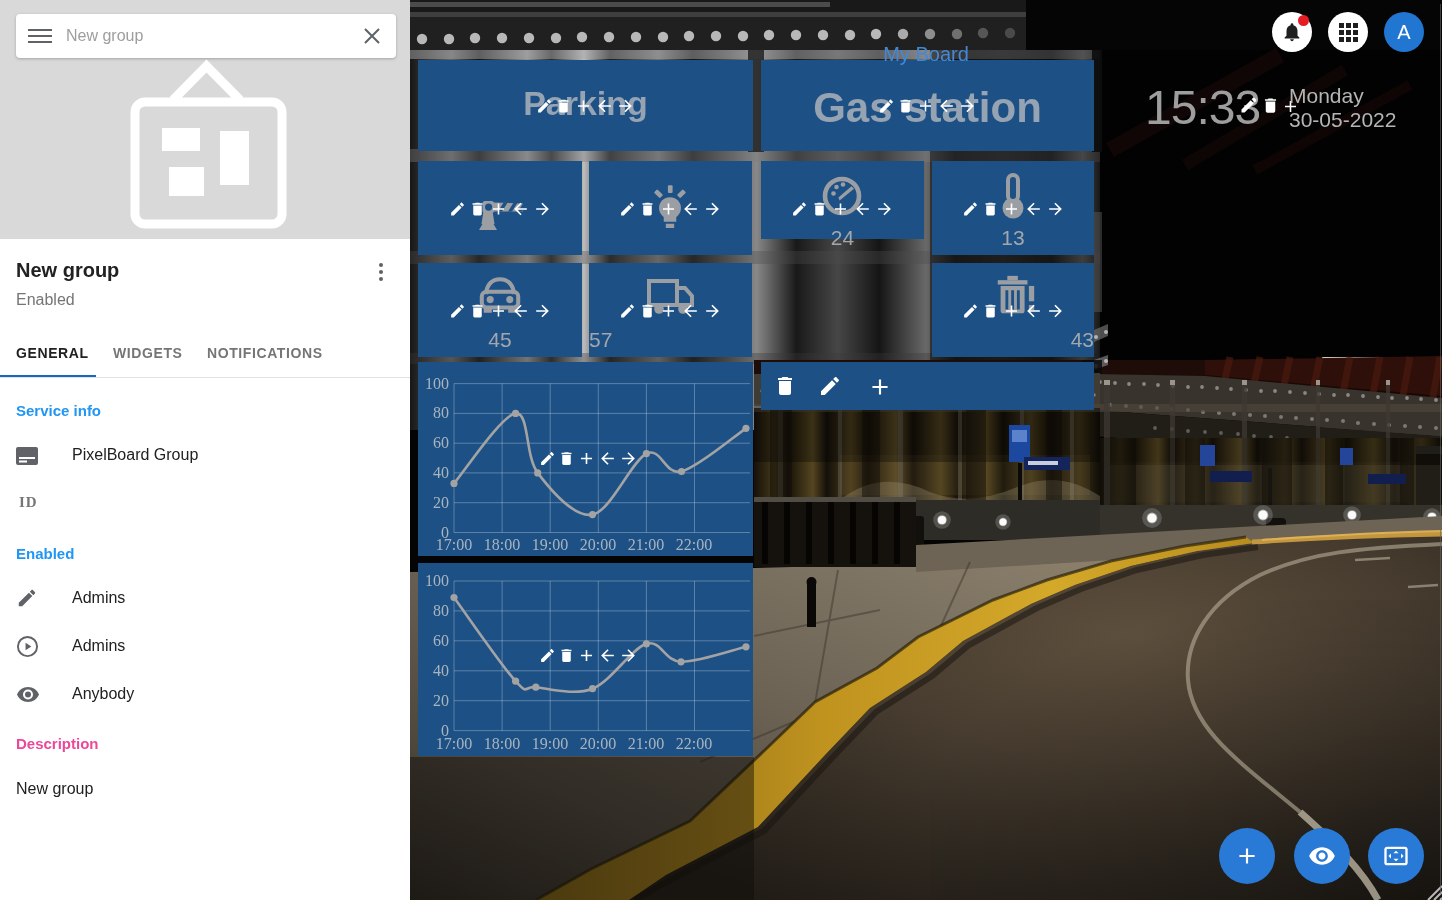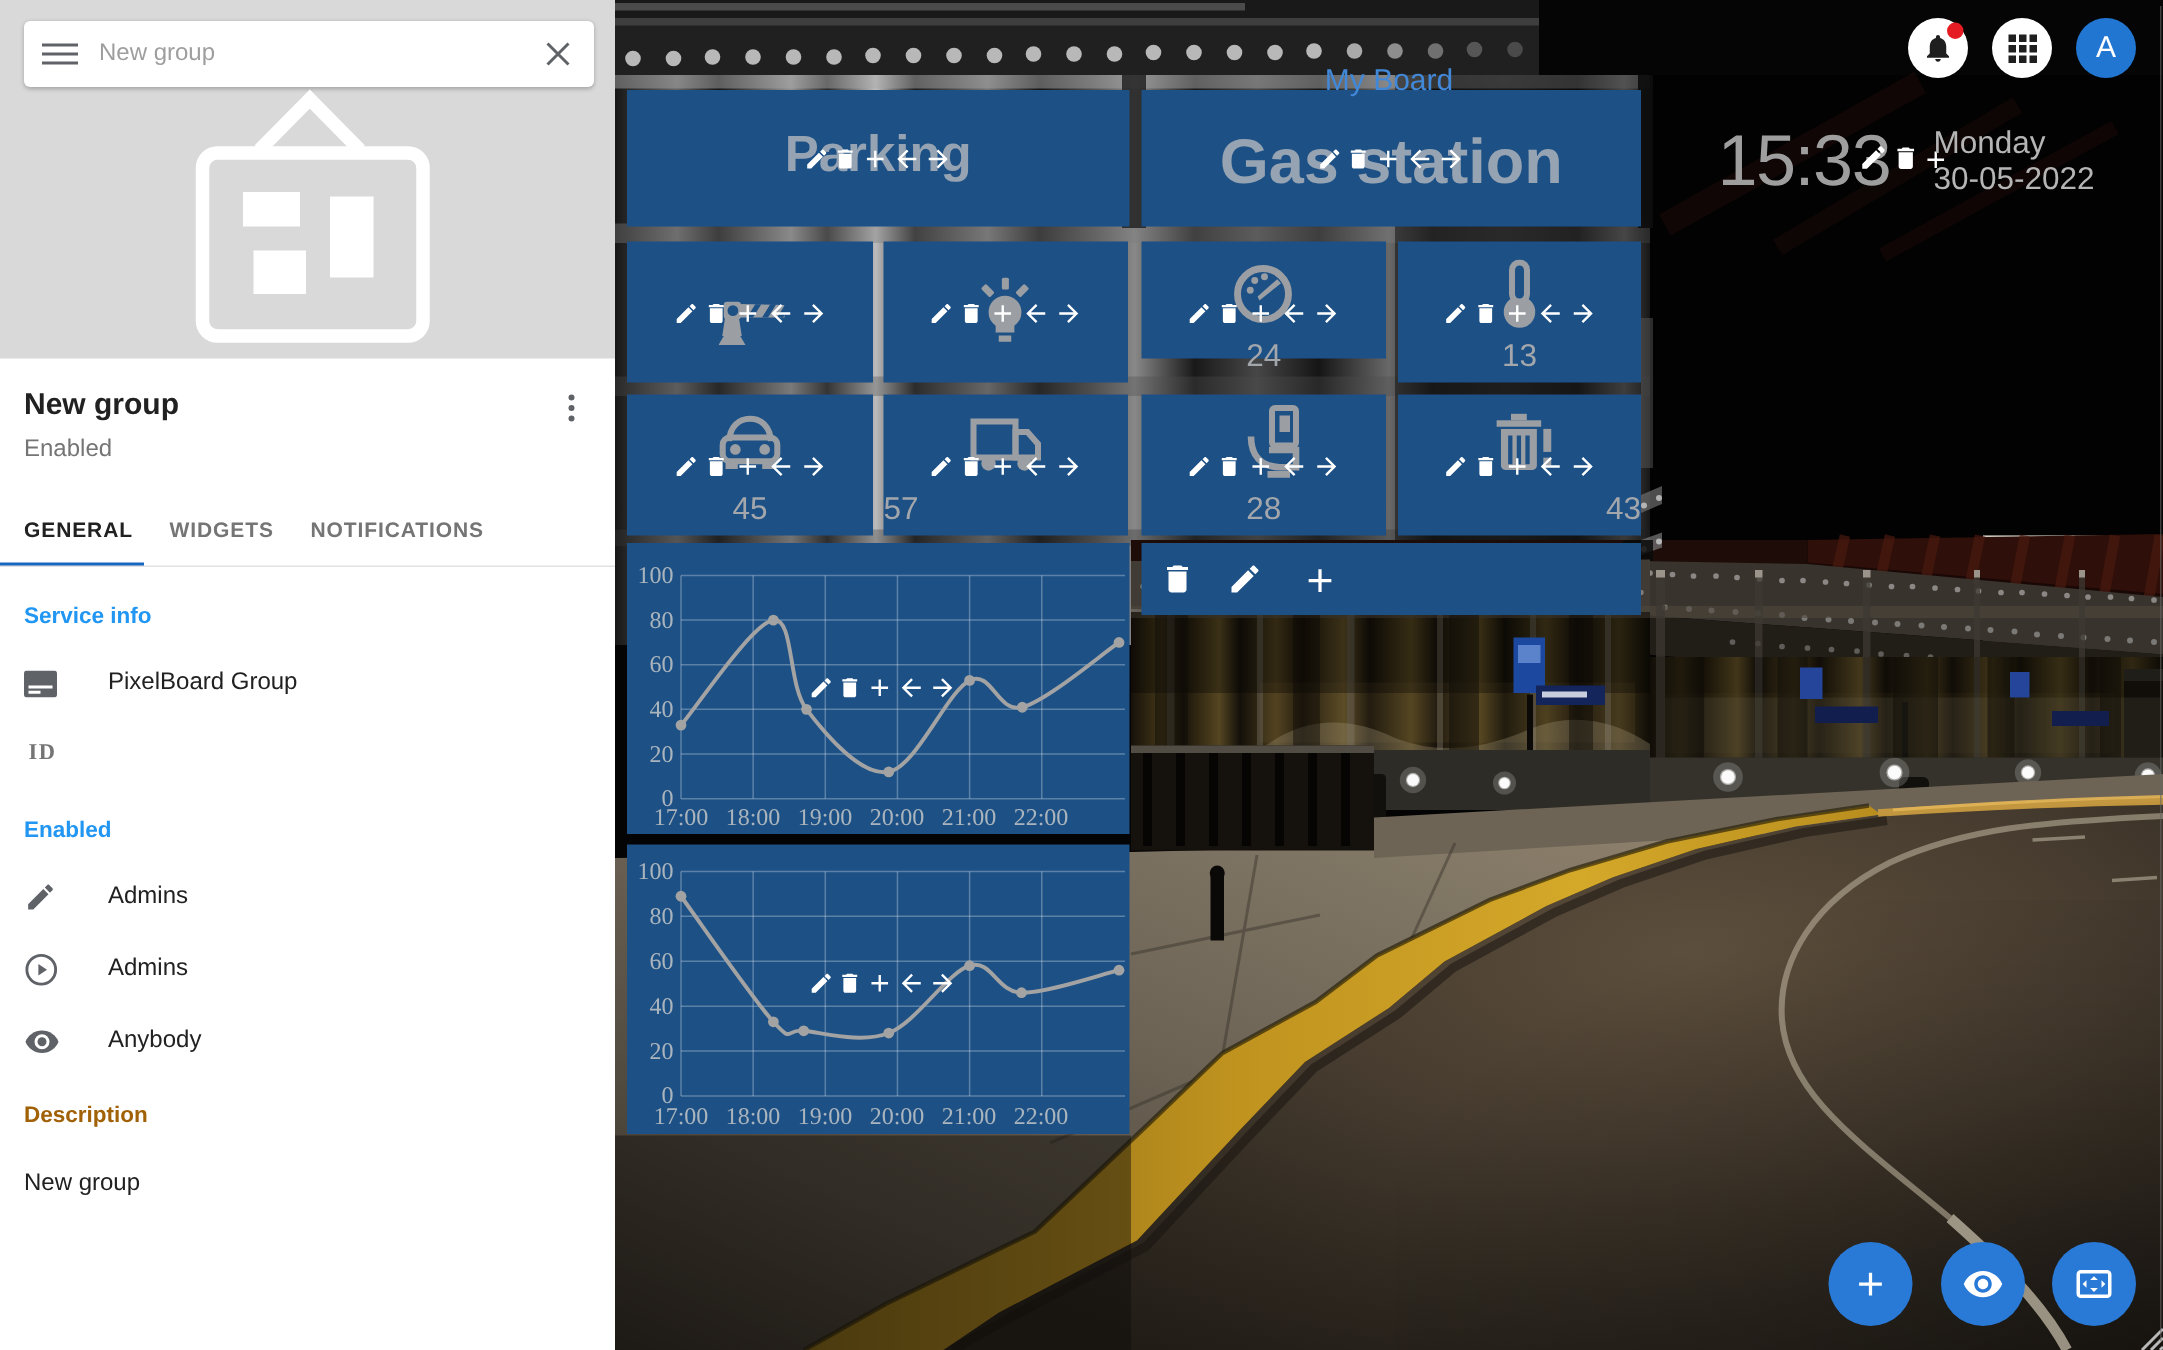--- a/index.html
+++ b/index.html
@@ -556,46 +556,20 @@
           <path fill="#fff" d="M19 13h-6v6h-2v-6H5v-2h6V5h2v6h6v2z"></path>
         </svg>
         <svg width="19" height="19" viewBox="0 0 24 24">
           <path fill="#fff" d="M20 11H7.83l5.59-5.59L12 4l-8 8 8 8 1.41-1.41L7.83 13H20v-2z"></path>
         </svg>
         <svg width="19" height="19" viewBox="0 0 24 24">
           <path fill="#fff" d="M12 4l-1.41 1.41L16.17 11H4v2h12.17l-5.58 5.59L12 20l8-8z"></path>
         </svg>
       </div>
     </div>
-    <div class="tile" style="left:351px;top:263px;width:163px;height:94px;">
-      <svg width="48" height="50" viewBox="0 0 48 50" style="position:absolute;left:62px;top:7px;">
-        <rect x="25" y="2" width="16" height="25" rx="2" fill="none" stroke="#9b9fa4" stroke-width="4"></rect>
-        <rect x="30" y="7" width="7" height="11" fill="#9b9fa4"></rect>
-        <path d="M11 21 C11 34 18 41 30 41.5 L41 41.5 L41 30 L23 30" fill="none" stroke="#9b9fa4" stroke-width="4.4"></path>
-        <path d="M22 44 h15 v4.5 h-15 z" fill="#9b9fa4"></path>
-      </svg>
-      <div style="position:absolute;width:100%;top:65px;text-align:center;color:#a3a7ac;font-size:21px;">28</div>
-      <div class="ovl" style="position:absolute;width:100%;top:48px;transform:translateY(-50%);gap:3px;">
-        <svg width="17" height="17" viewBox="0 0 24 24">
-          <path fill="#fff" d="M3 17.25V21h3.75L17.81 9.94l-3.75-3.75L3 17.25zM20.71 7.04c.39-.39.39-1.02 0-1.41l-2.34-2.34c-.39-.39-1.02-.39-1.41 0l-1.83 1.83 3.75 3.75 1.83-1.83z"></path>
-        </svg>
-        <svg width="17" height="17" viewBox="0 0 24 24">
-          <path fill="#fff" d="M6 19c0 1.1.9 2 2 2h8c1.1 0 2-.9 2-2V7H6v12zM19 4h-3.5l-1-1h-5l-1 1H5v2h14V4z"></path>
-        </svg>
-        <svg width="19" height="19" viewBox="0 0 24 24">
-          <path fill="#fff" d="M19 13h-6v6h-2v-6H5v-2h6V5h2v6h6v2z"></path>
-        </svg>
-        <svg width="19" height="19" viewBox="0 0 24 24">
-          <path fill="#fff" d="M20 11H7.83l5.59-5.59L12 4l-8 8 8 8 1.41-1.41L7.83 13H20v-2z"></path>
-        </svg>
-        <svg width="19" height="19" viewBox="0 0 24 24">
-          <path fill="#fff" d="M12 4l-1.41 1.41L16.17 11H4v2h12.17l-5.58 5.59L12 20l8-8z"></path>
-        </svg>
-      </div>
-    </div>
     <div class="tile" style="left:522px;top:263px;width:162px;height:94px;">
       <svg width="46" height="46" viewBox="0 0 48 48" style="position:absolute;left:60px;top:10px;">
         <g fill="#9b9fa4">
           <path d="M9 13.5 h25 v25.5 a3 3 0 0 1-3 3 h-19 a3 3 0 0 1-3-3 z"></path>
           <rect x="6" y="7.5" width="31" height="4.5"></rect>
           <rect x="16" y="3" width="11" height="4.5"></rect>
           <rect x="38.5" y="13.5" width="5.5" height="16"></rect>
           <rect x="38.5" y="33.5" width="5.5" height="5.5"></rect>
           <g stroke="#1d5186" stroke-width="3">
             <path d="M15.5 18 V38 M21.5 18 V38 M27.5 18 V38"></path>
@@ -847,15 +821,15 @@
     <circle cx="12" cy="12" r="10" fill="none" stroke="#5f6368" stroke-width="2"></circle>
     <path d="M10 8 L16 12 L10 16 Z" fill="#5f6368"></path>
     </svg>
   <div class="abs" style="left:72px;top:637px;font-size:16px;color:#212121;">Admins</div>
   <svg class="abs" style="left:16px;top:685px;" width="24" height="19" viewBox="0 0 24 19">
     <path d="M12 0.5C7 0.5 2.7 3.6 1 8c1.7 4.4 6 7.5 11 7.5s9.3-3.1 11-7.5C21.3 3.6 17 .5 12 .5z" fill="#5f6368" transform="translate(0,1.5)"></path>
     <circle cx="12" cy="9.5" r="5" fill="#fff"></circle>
       <circle cx="12" cy="9.5" r="3" fill="#5f6368"></circle>
     </svg>
   <div class="abs" style="left:72px;top:685px;font-size:16px;color:#212121;">Anybody</div>
-  <div class="abs" style="left:16px;top:735px;font-size:15px;font-weight:bold;color:#a16207;">Description</div>
+  <div class="abs" style="left:16px;top:735px;font-size:15px;font-weight:bold;color:#ec4899;">Description</div>
   <div class="abs" style="left:16px;top:780px;font-size:16px;color:#212121;">New group</div>
 </div>
 
 </body></html>

